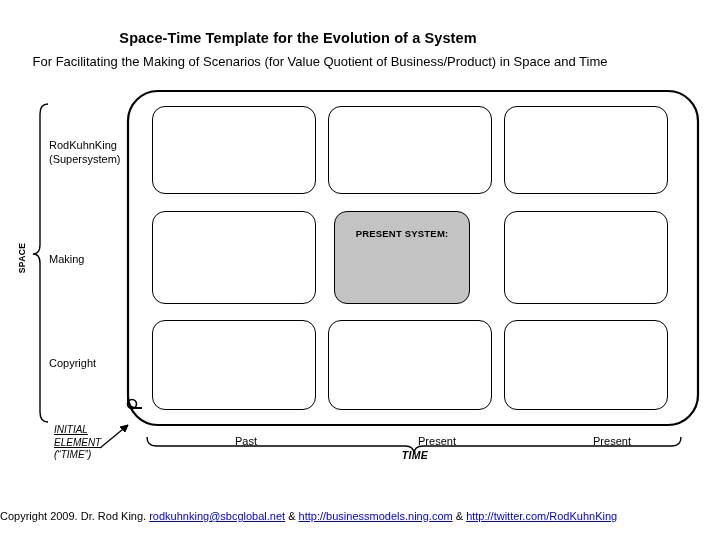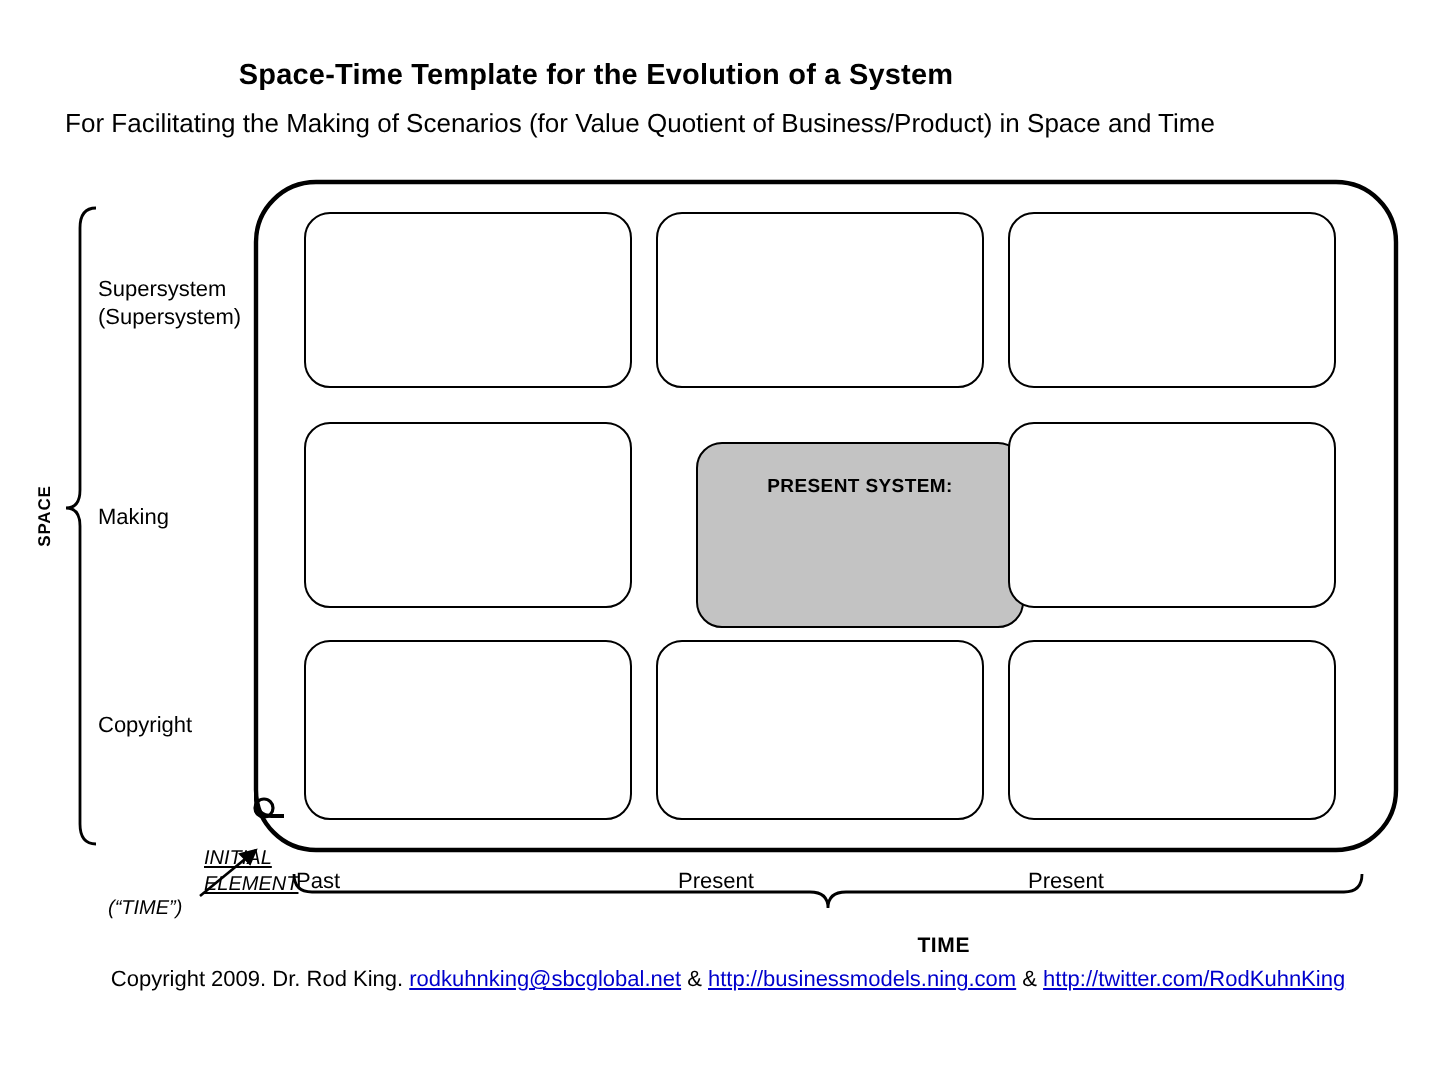--- a/index.html
+++ b/index.html
@@ -61,48 +61,51 @@
   .row-label .ital { }
   #row-label-0 { top: 138px; }
   #row-label-1 { top: 252px; }
   #row-label-2 { top: 356px; }
 
   
   .col-label {
     position: absolute;
     top: 435px;
     width: 140px;
+    text-align: center;
     font-size: 11px;
+    padding-left: 28px;
   }
   #col-label-0 { left: 148px; }
   #col-label-1 { left: 339px; }
   #col-label-2 { left: 514px; }
 
   .time-label {
     position: absolute;
-    top: 467px;
+    top: 449px;
     left: 345px;
     width: 140px;
-    text-align: right;
+    text-align: center;
     font-size: 10.5px;
     font-weight: bold;
     letter-spacing: 0.3px;
+    font-style: italic;
   }
 
   
   .seed-note {
     position: absolute;
     left: 54px;
     top: 424px;
     width: 90px;
     font-size: 10px;
     font-style: italic;
     line-height: 12.5px;
   }
-  .seed-note u { text-decoration: underline; margin-left: 48px; }
+  .seed-note u { text-decoration: underline; }
 
   
   .cell {
     position: absolute;
     border: 1.6px solid #000000;
     border-radius: 13px;
     background: #ffffff;
     box-sizing: border-box;
   }
   .cell.present {
@@ -115,24 +118,23 @@
     width: 100%;
     text-align: center;
     font-size: 9.5px;
     font-weight: bold;
     letter-spacing: 0.2px;
   }
 
   
   .footer {
     position: absolute;
-    top: 484px;
+    top: 510px;
     left: 0;
     width: 728px;
-    text-align: center;
     font-size: 11px;
   }
   .footer a {
     color: #0000cc;
     text-decoration: underline;
   }
 
   svg.overlay {
     position: absolute;
     left: 0;
@@ -160,21 +162,21 @@
 
   <path d="M147 437 Q147 446 156 446 L405 446 Q414 446 414 454 Q414 446 423 446 L672 446 Q681 446 681 437" fill="none" stroke="#000000" stroke-width="1.4"></path>
 
   <path d="M100 448 L128 425" fill="none" stroke="#000000" stroke-width="1.3"></path>
   <path d="M128 425 L120 427 L125 432 Z" fill="#000000" stroke="#000000" stroke-width="1"></path>
 </svg>
 
 <div class="space-label">SPACE</div>
 
 <div class="row-label" id="row-label-0">
-  <span>Supersystem</span><br>
+  <span>RodKuhnKing</span><br>
   <span class="ital">(Supersystem)</span>
 </div>
 <div class="row-label" id="row-label-1">
   <span>Making</span>
 </div>
 <div class="row-label" id="row-label-2">
   <span>Copyright</span>
 </div>
 
 <div class="col-label" id="col-label-0">Past</div>
@@ -195,21 +197,21 @@
 <div class="cell" style="left:328px; top:106px; width:164px; height:88px;">
   <span></span>
 </div>
 <div class="cell" style="left:504px; top:106px; width:164px; height:88px;">
   <span></span>
 </div>
 
 <div class="cell" style="left:152px; top:211px; width:164px; height:93px;">
   <span></span>
 </div>
-<div class="cell present" style="left:348px; top:211px; width:164px; height:93px;margin-top:10px;">
+<div class="cell present" style="left:334px; top:211px; width:136px; height:93px;">
   <div class="present-text">PRESENT SYSTEM:</div>
 </div>
 <div class="cell" style="left:504px; top:211px; width:164px; height:93px;">
   <span></span>
 </div>
 
 <div class="cell" style="left:152px; top:320px; width:164px; height:90px;">
   <span></span>
 </div>
 <div class="cell" style="left:328px; top:320px; width:164px; height:90px;">

